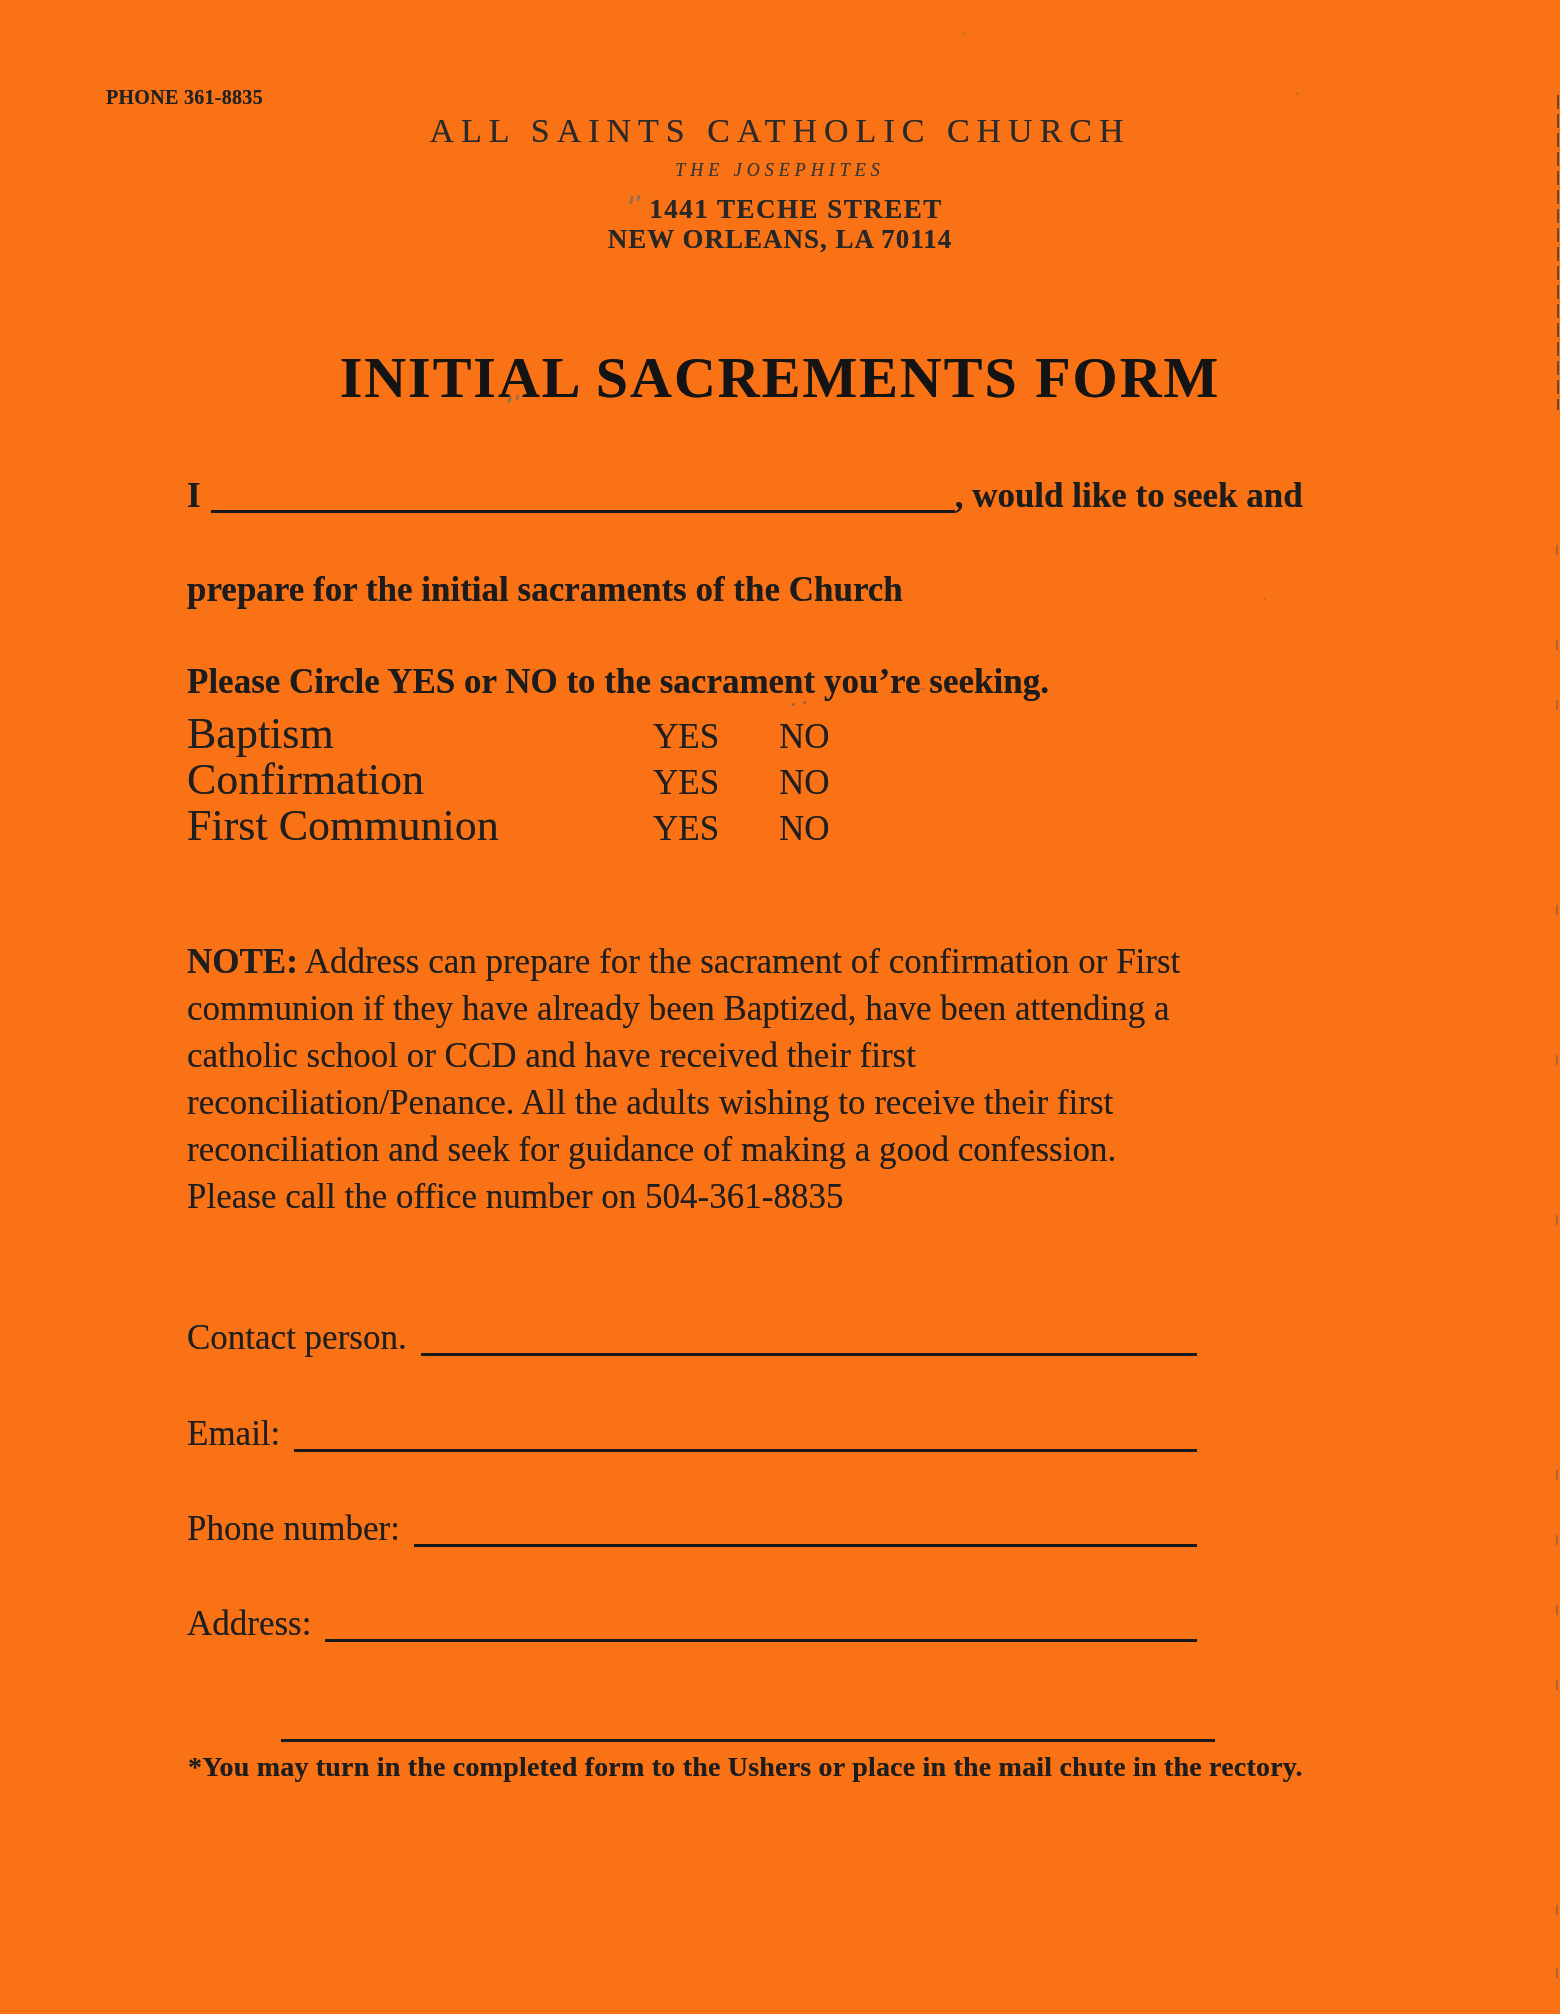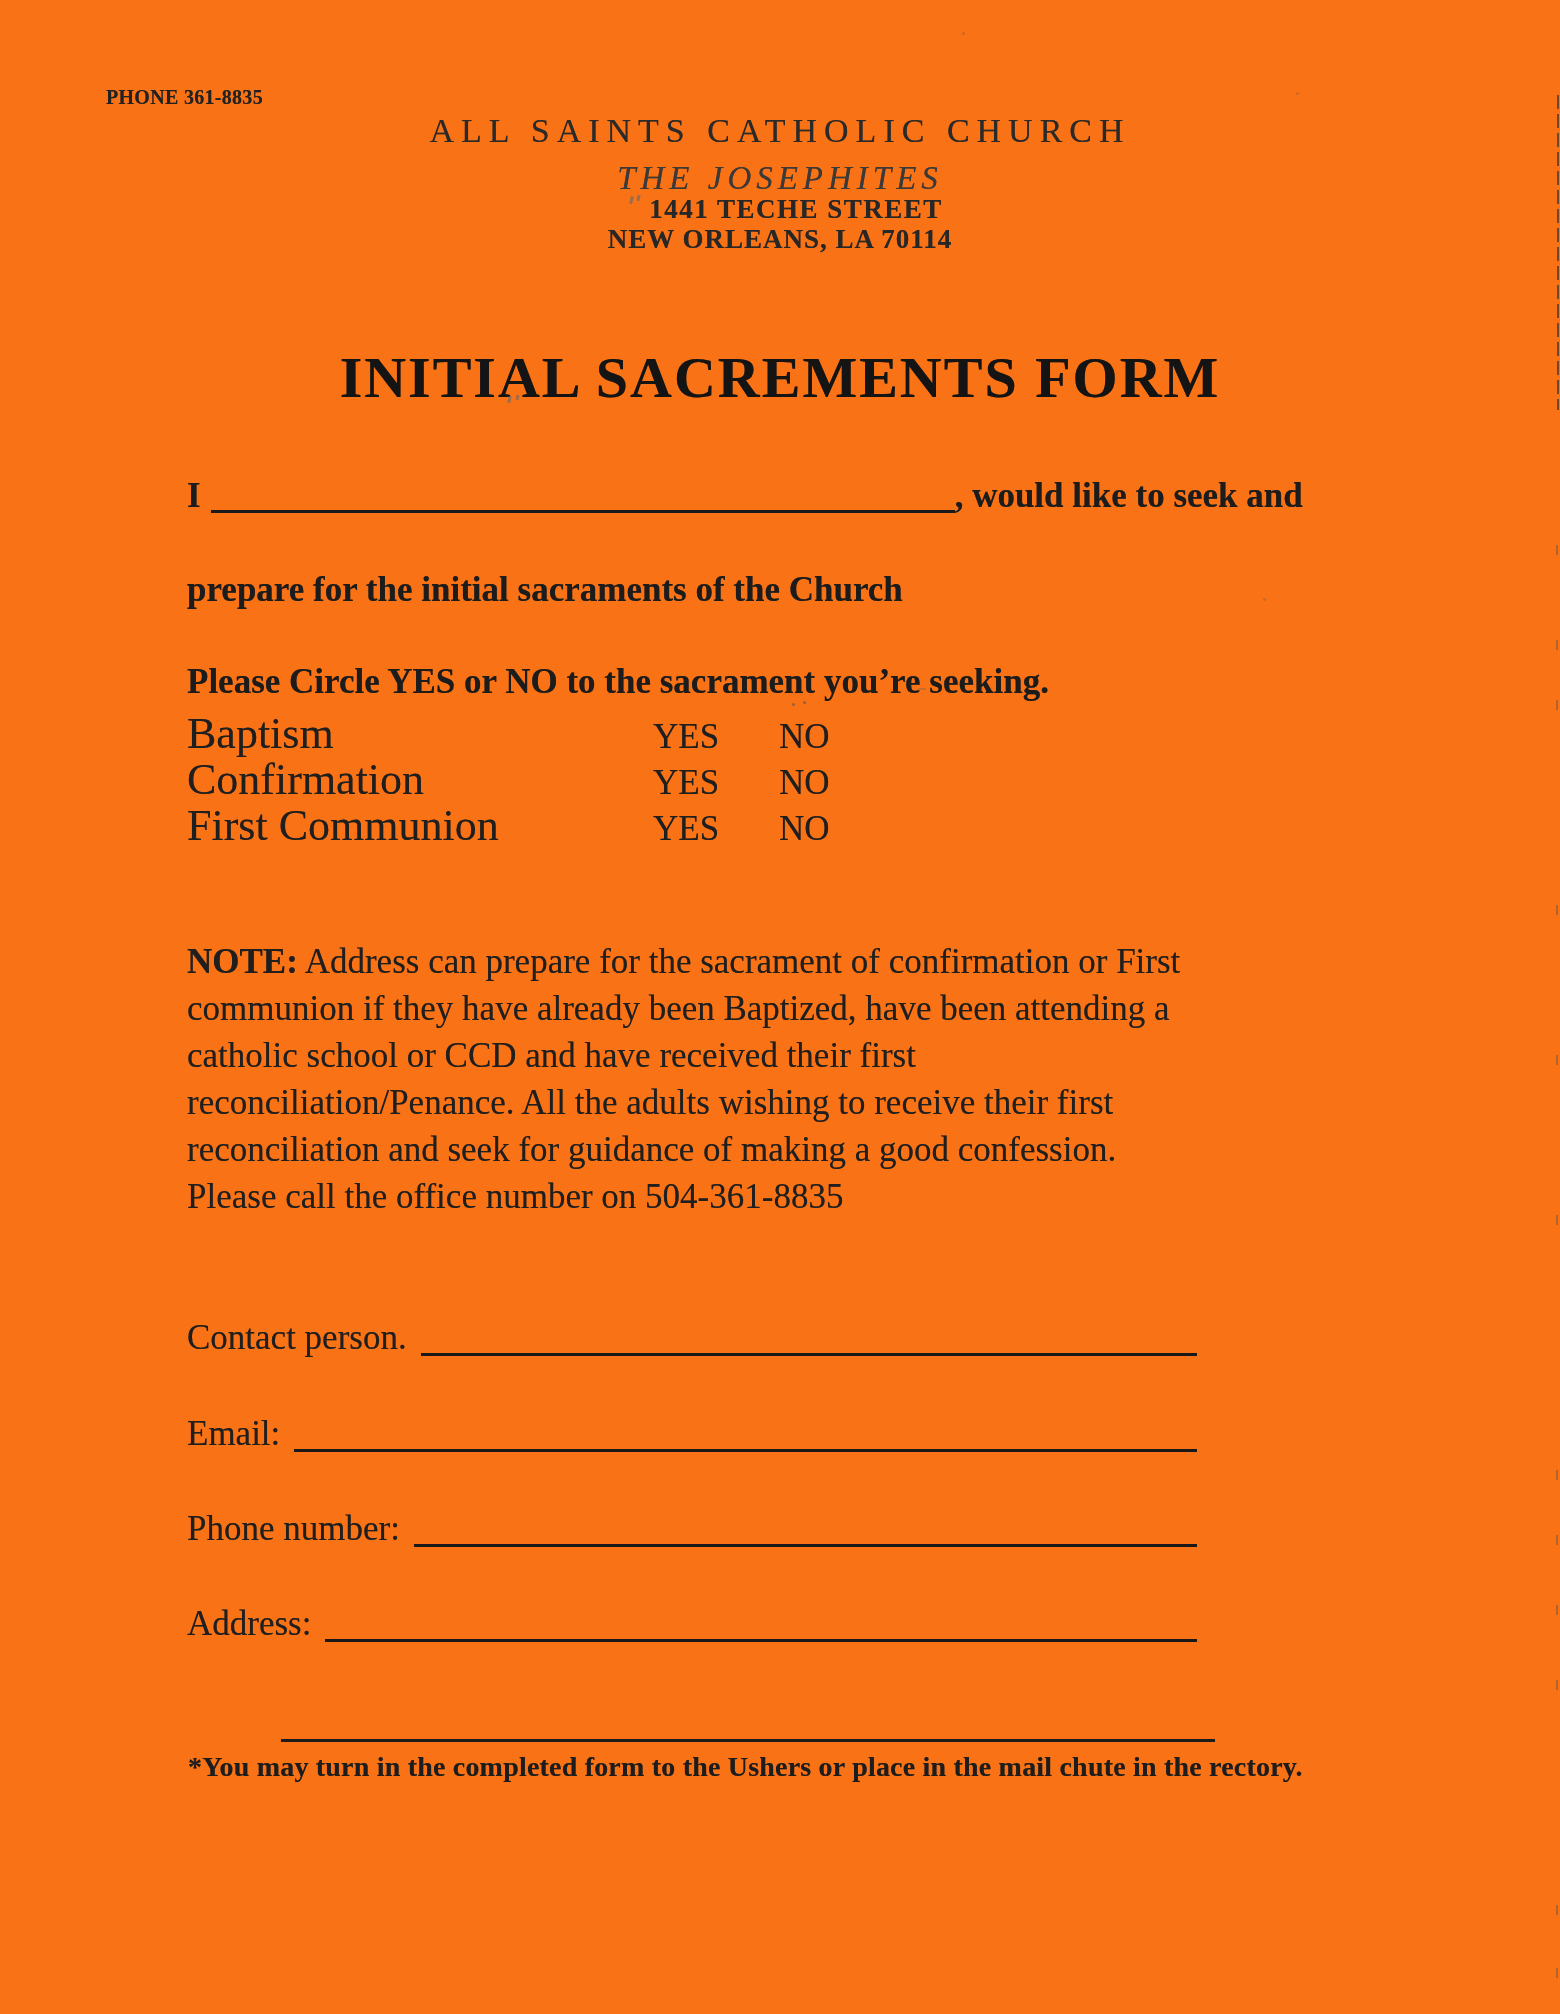--- a/index.html
+++ b/index.html
@@ -10,21 +10,21 @@
     font-family:"Liberation Serif", serif;
     color:#1f1f1f;
     overflow:hidden;
     text-shadow:0 0 0.6px rgba(25,25,25,0.55);
   }
   .abs{position:absolute;}
   
   .phone{left:106px;top:86px;font-size:20px;letter-spacing:0.3px;font-weight:bold;color:#222;}
   .center-line{left:0;width:100%;text-align:center;white-space:nowrap;}
   .church{top:112px;font-size:34px;letter-spacing:7px;color:#2a2a2a;}
-  .josephites{top:160px;font-size:33px;font-style:italic;letter-spacing:5px;color:#3a3a3a;}
+  .josephites{top:160px;font-size:18px;font-style:italic;letter-spacing:5px;color:#3a3a3a;}
   .street{top:194px;font-size:27px;font-weight:bold;letter-spacing:1.5px;color:#272727;padding-left:16px;}
   .city{top:224px;font-size:27px;font-weight:bold;letter-spacing:1px;color:#272727;}
   
   .title{top:344px;font-size:58px;font-weight:bold;letter-spacing:2px;color:#141414;}
   
   .bodytext{font-size:35px;color:#1c1c1c;white-space:nowrap;font-weight:bold;}
   .intro1{left:187px;top:476px;}
   .blank{
     display:inline-block;width:744px;
     border-bottom:3px solid #1a1a1a;

